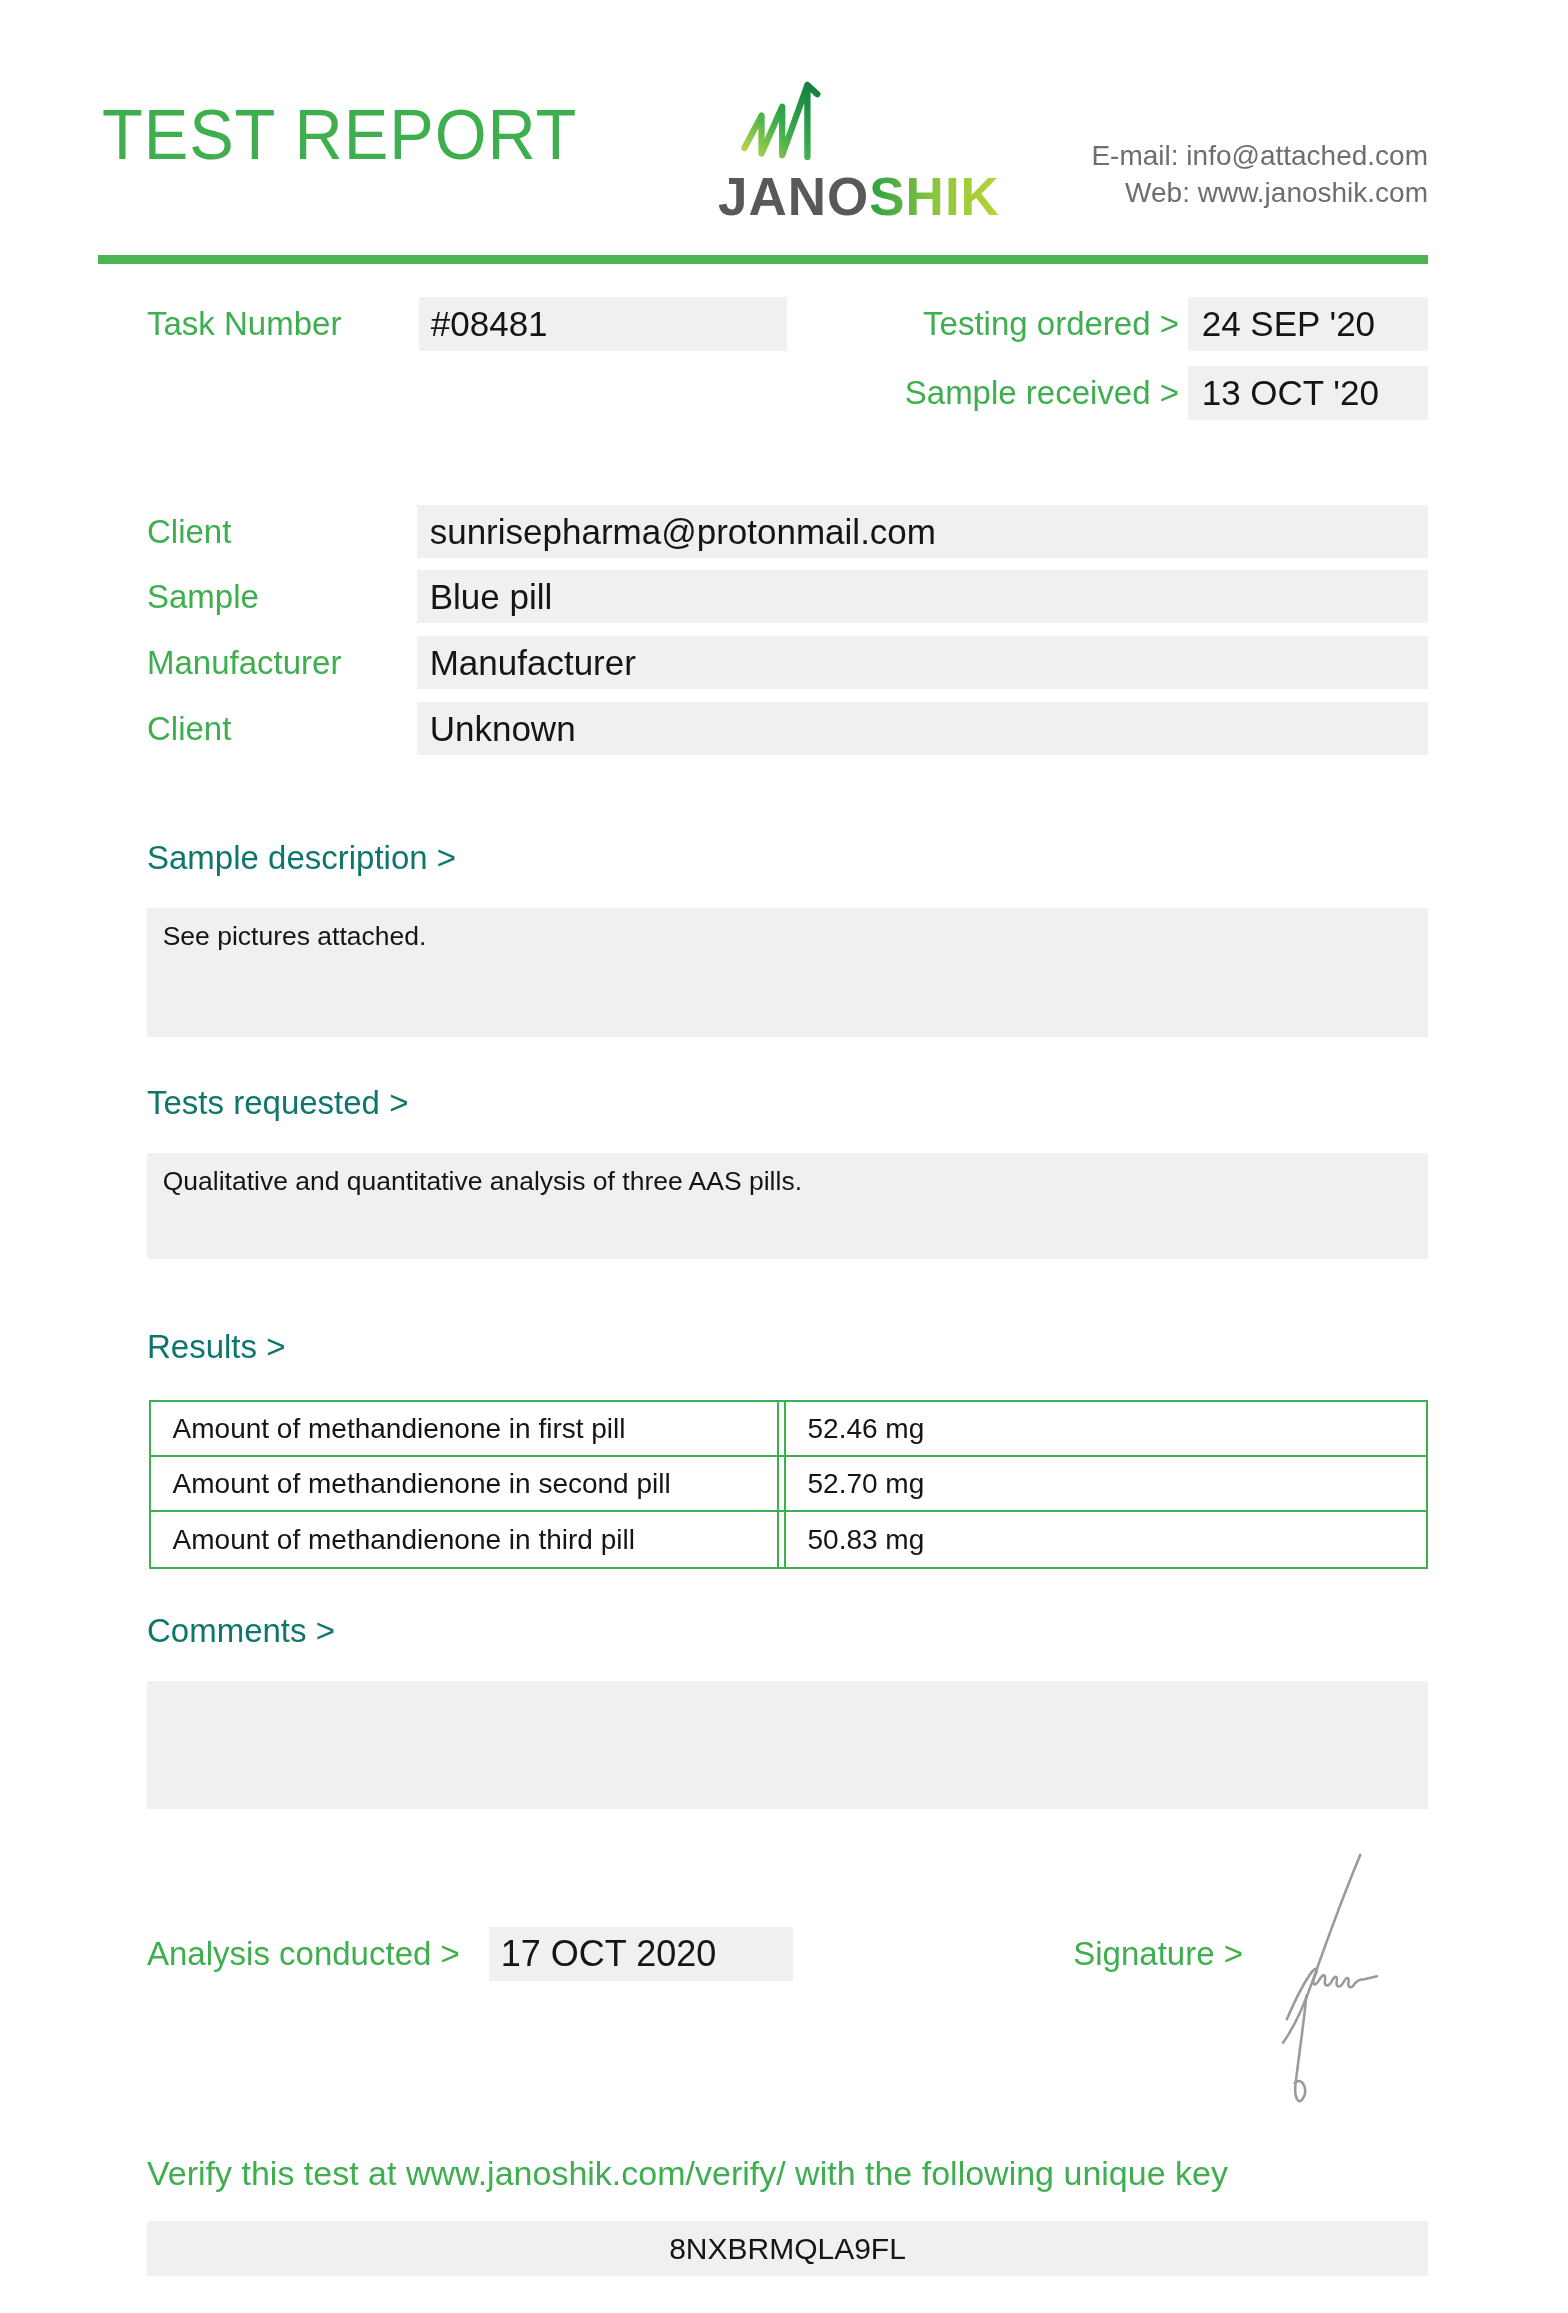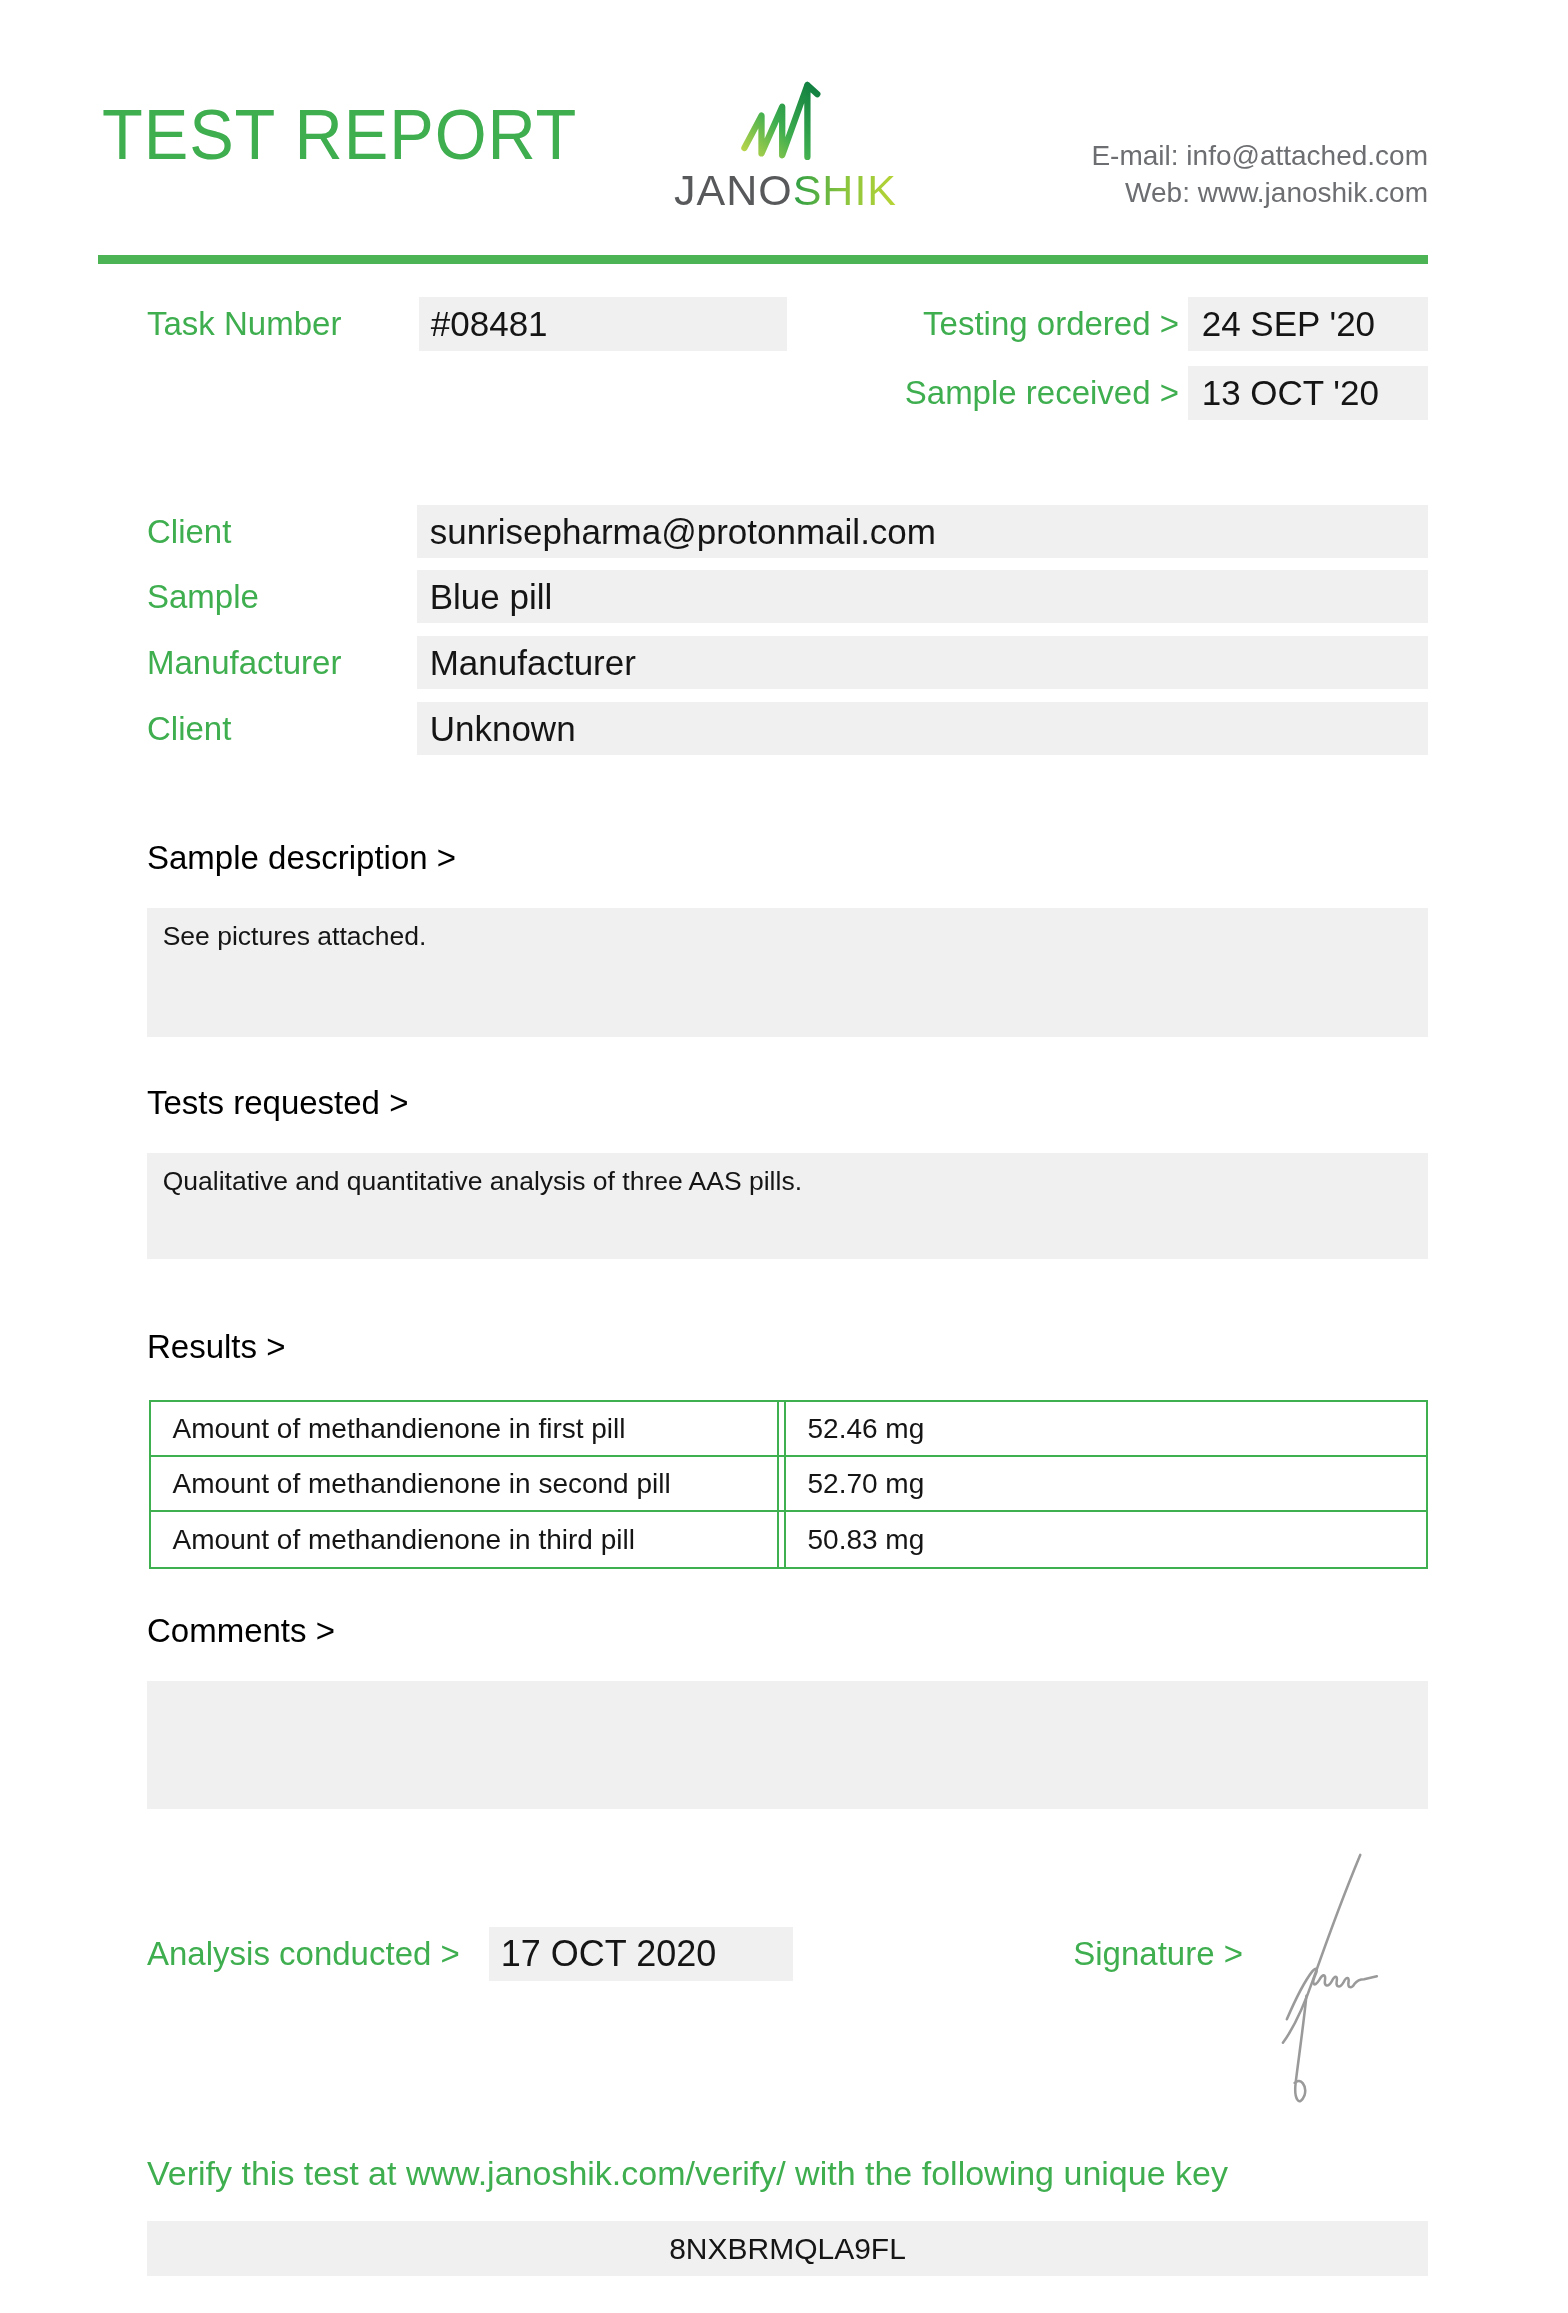--- a/index.html
+++ b/index.html
@@ -16,21 +16,21 @@
   
   .title {
     position:absolute; left:102px; top:94px;
     font-size:71px; font-weight:400; letter-spacing:1px;
     color:#3eae4f;
     transform:scaleX(0.94); transform-origin:left center;
     white-space:nowrap;
   }
   .logo { position:absolute; left:674px; top:74px; width:220px; text-align:center; }
   .logo svg { display:block; margin:0 auto; }
-  .brand { margin-top:5.9px; font-size:43px; font-weight:400; letter-spacing:1px; white-space:nowrap; }
+  .brand { margin-top:5.9px; font-size:53px; font-weight:700; letter-spacing:1px; white-space:nowrap;margin-left:44px; }
   .brand .b1 { color:#58595b; }
   .brand .b2 {
     background:linear-gradient(90deg,#2e9e45,#8bc53f,#b8d434);
     -webkit-background-clip:text; background-clip:text;
     -webkit-text-fill-color:transparent; color:#3eae4f;
   }
   .contact {
     position:absolute; right:140px; top:137px;
     text-align:right; font-size:28px; line-height:37px; color:#6d6e71;
     white-space:nowrap;
@@ -52,21 +52,21 @@
 
   
   .info-row { position:absolute; left:147px; right:140px; height:53px; }
   .info-row .label { position:absolute; left:0; top:0; height:53px; line-height:53px; }
   .info-row .val {
     position:absolute; left:270px; right:0; top:0; height:53px; line-height:53px;
     background:#f0f0f1; font-size:35px; padding-left:12.7px; white-space:nowrap;
   }
 
   
-  .sec-head { position:absolute; left:147px; font-size:33px; color:#000000; white-space:nowrap; }
+  .sec-head { position:absolute; left:147px; font-size:33px; color:#0f766e; white-space:nowrap; }
   .sec-box  { position:absolute; left:147px; right:140px; background:#f0f0f1;
               font-size:26.5px; padding:11.8px 15.7px; line-height:33px; }
 
   
   .results-table {
     position:absolute; left:149px; right:140px; top:1400px;
     border:2.9px solid #3fb050; background:#ffffff;
   }
   .result-row { display:flex; border-bottom:2.9px solid #3fb050; height:55px; }
   .result-row:last-child { border-bottom:none;border-radius:11px; }

